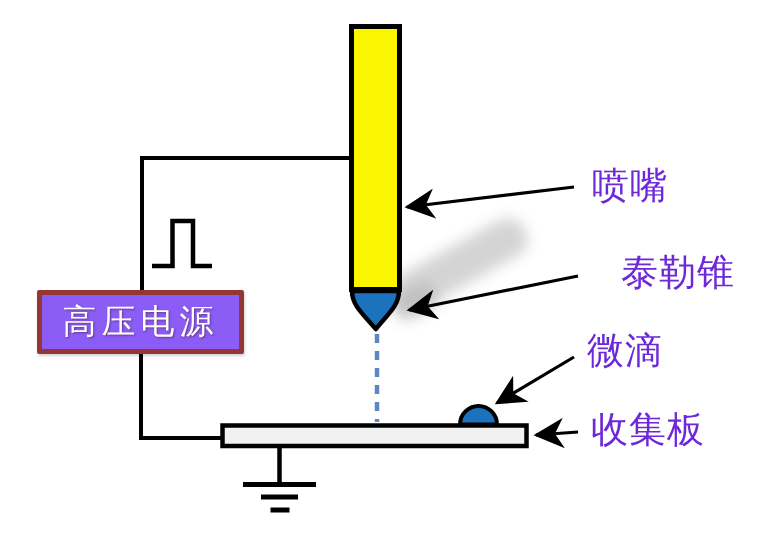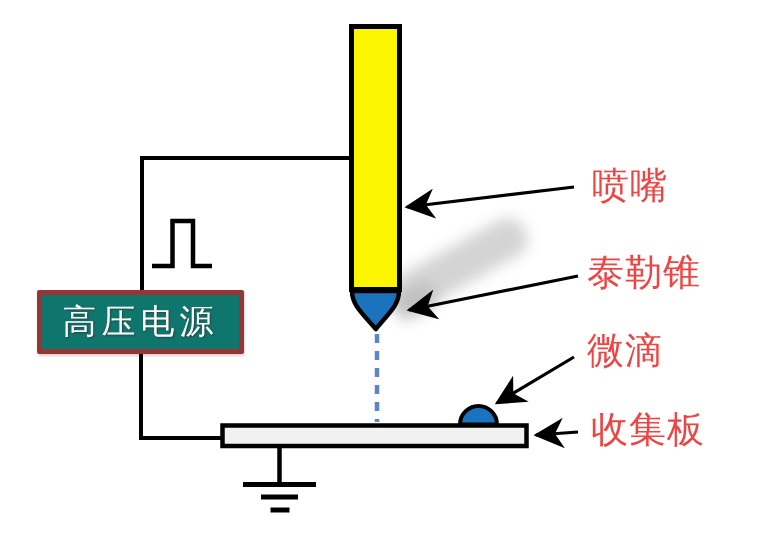--- a/index.html
+++ b/index.html
@@ -8,29 +8,29 @@
     width:782px;height:536px;
     background:#ffffff;
     overflow:hidden;
     font-family:"Liberation Serif","DejaVu Serif",serif;
   }
   .stage svg{position:absolute;left:0;top:0;}
   .label{
     position:absolute;
     font-size:37px;
     line-height:1.05;
-    color:#ef4444;
+    color:#6d28d9;
     white-space:nowrap;
     letter-spacing:1px;
   }
   .power-box{
     position:absolute;
     left:37px;top:290px;
     width:197px;height:54px;
-    background:#0f766e;
+    background:#8b5cf6;
     border:5px solid #963634;
     border-radius:2px;
     box-shadow:1px 2px 3px rgba(0,0,0,0.18);
     display:flex;align-items:center;justify-content:center;
     color:#ffffff;
     font-size:34px;
     letter-spacing:5px;
     text-shadow:1px 1px 2px rgba(60,10,10,0.45);
   }
 </style>
@@ -80,17 +80,17 @@
     <line x1="578" y1="276" x2="409" y2="310" stroke="#000000" stroke-width="3.2" marker-end="url(#ah)"></line>
     <line x1="574" y1="357" x2="497" y2="403" stroke="#000000" stroke-width="3.2" marker-end="url(#ah)"></line>
     <line x1="578" y1="432" x2="536" y2="435" stroke="#000000" stroke-width="3.2" marker-end="url(#ah)"></line>
   </svg>
 
   <div class="power-box">
     <span>高压电源</span>
   </div>
 
   <div class="label" style="left:592px;top:167px;">喷嘴</div>
-  <div class="label" style="left:587px;top:254px;">泰勒锥</div>
+  <div class="label" style="left:621px;top:254px;">泰勒锥</div>
   <div class="label" style="left:591px;top:411px;">收集板</div>
   <div class="label" style="left:587px;top:332px;">微滴</div>
 
 </div>
 
 </body></html>

